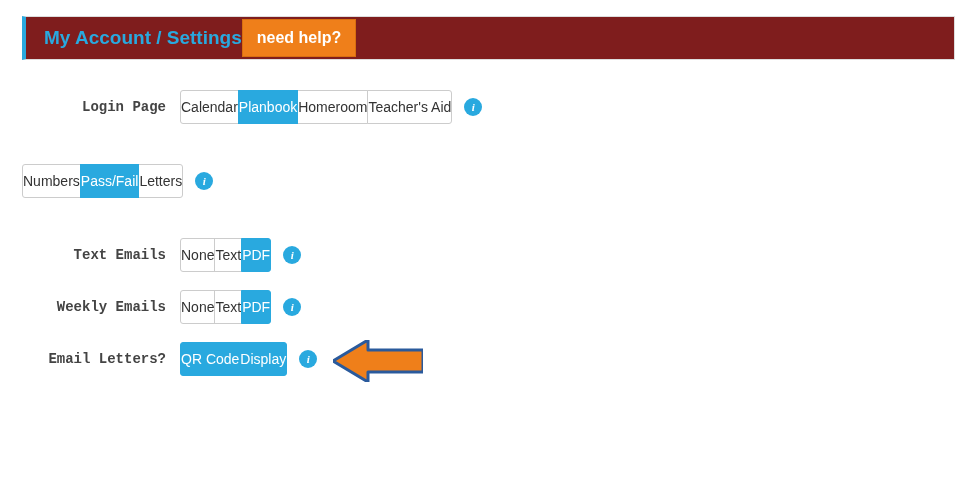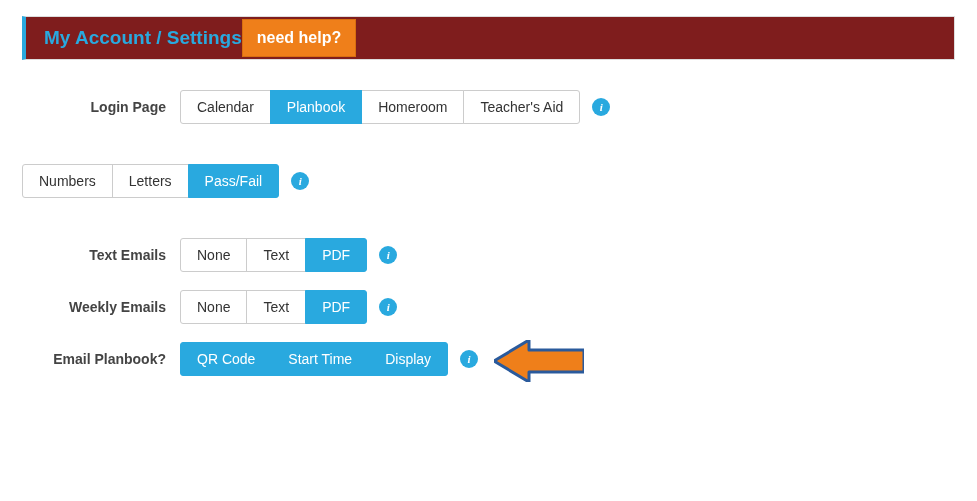--- a/index.html
+++ b/index.html
@@ -45,29 +45,30 @@
     }
     .row-label {
       width: 158px;
       text-align: right;
       padding-right: 14px;
       font-size: 14px;
       font-weight: bold;
       color: #444;
       padding-top: 8px;
       line-height: 1.3;
+      font-family: Liberation Mono, monospace;
     }
     .button-group {
       display: inline-flex;
       border-radius: 2px;
     }
     .toggle-btn {
       background: #fff;
       border: 1px solid #ccc;
-      padding: 8px 16px;
+      padding: 8px 0;
       font-size: 14px;
       color: #333;
       cursor: pointer;
       margin-left: -1px;
     }
     .toggle-btn:first-child {
       margin-left: 0;
       border-top-left-radius: 3px;
       border-bottom-left-radius: 3px;
     }
@@ -125,22 +126,22 @@
     <button class="toggle-btn">Teacher's Aid</button>
   </div>
   <span class="info-icon">i</span>
 </div>
 
 <div class="spacer-large"></div>
 
 <div class="settings-row">
   <div class="button-group">
     <button class="toggle-btn">Numbers</button>
+    <button class="toggle-btn active">Pass/Fail</button>
     <button class="toggle-btn">Letters</button>
-    <button class="toggle-btn active">Pass/Fail</button>
   </div>
   <span class="info-icon">i</span>
 </div>
 
 <div class="spacer-large"></div>
 
 <div class="settings-row">
   <div class="row-label">Text Emails</div>
   <div class="button-group">
     <button class="toggle-btn">None</button>
@@ -154,24 +155,23 @@
   <div class="row-label">Weekly Emails</div>
   <div class="button-group">
     <button class="toggle-btn">None</button>
     <button class="toggle-btn">Text</button>
     <button class="toggle-btn active">PDF</button>
   </div>
   <span class="info-icon">i</span>
 </div>
 
 <div class="settings-row">
-  <div class="row-label">Email Planbook?</div>
+  <div class="row-label">Email Letters?</div>
   <div class="button-group">
     <button class="toggle-btn active">QR Code</button>
-    <button class="toggle-btn active">Start Time</button>
     <button class="toggle-btn active">Display</button>
   </div>
   <span class="info-icon">i</span>
   <span class="arrow-container">
     <svg width="90" height="42" viewBox="0 0 90 42">
       <path d="M 90 10 L 90 32 L 35 32 L 35 42 L 0 21 L 35 0 L 35 10 Z" fill="#ef7f1a" stroke="#2a5a9c" stroke-width="3" stroke-linejoin="round"></path>
     </svg>
   </span>
 </div>
 

